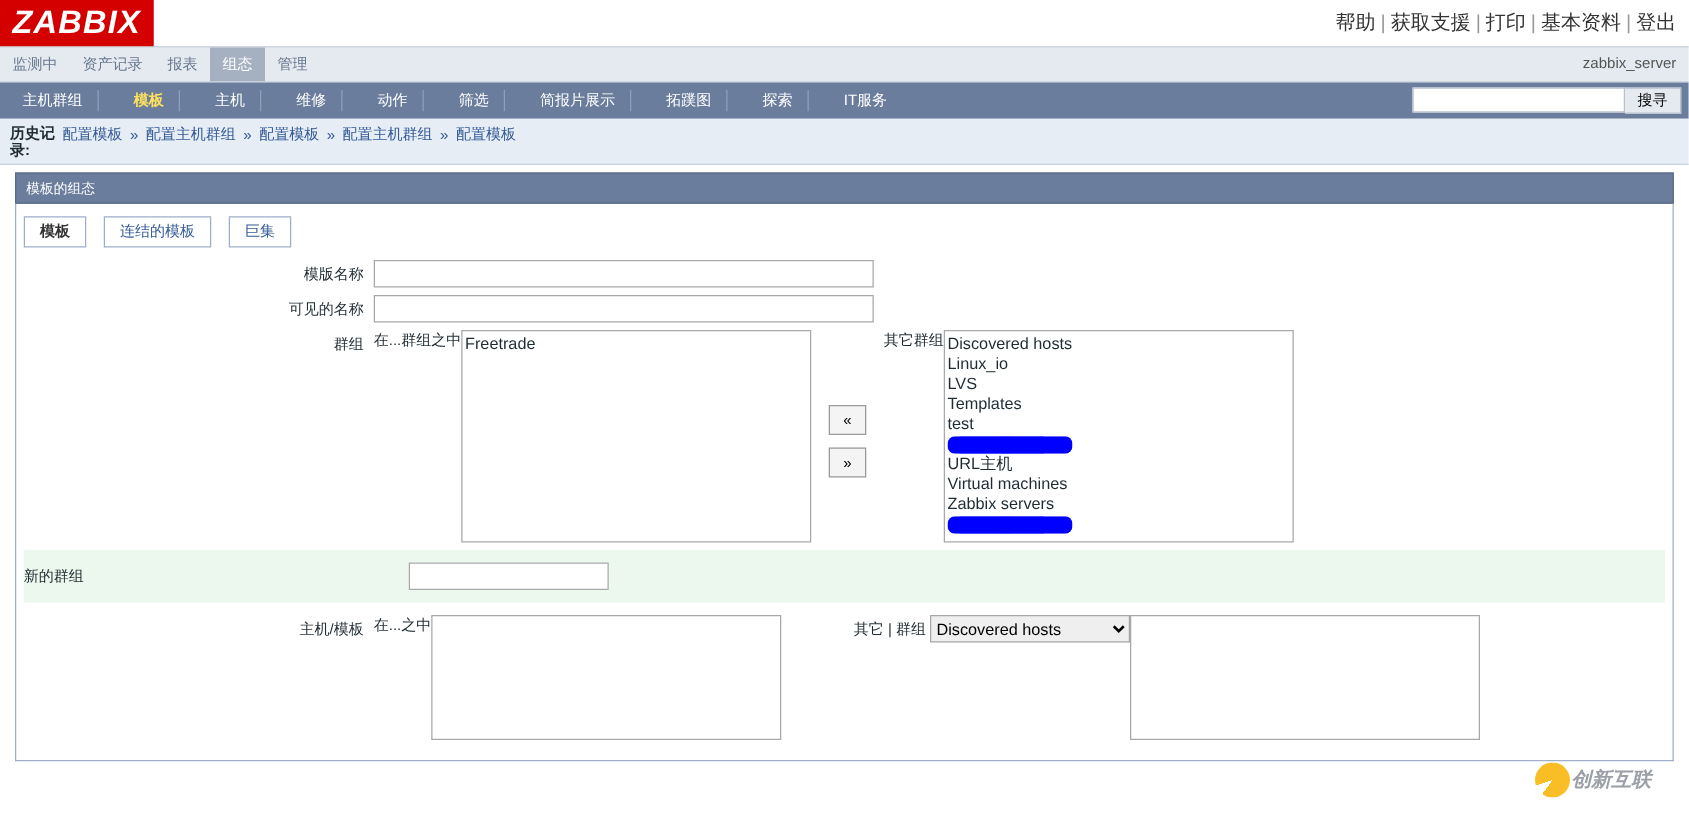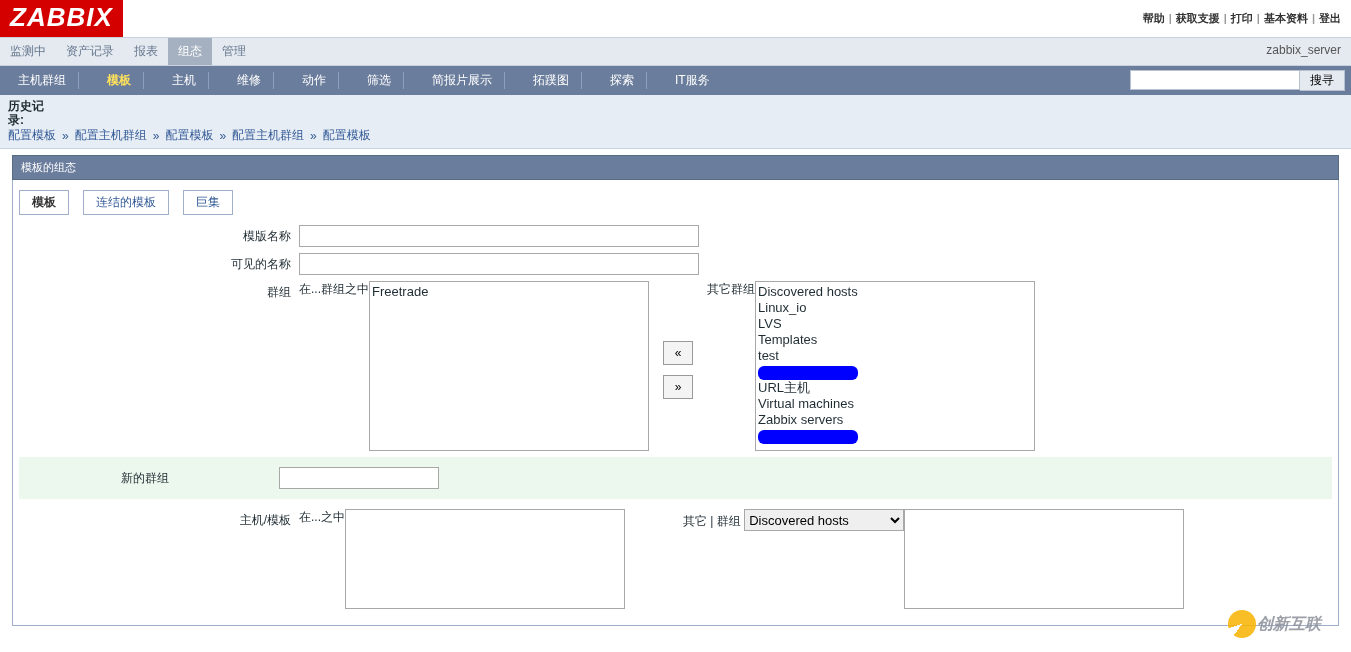--- a/index.html
+++ b/index.html
@@ -1,35 +1,35 @@
 <!DOCTYPE html>
 <html><head>
 <meta charset="utf-8">
 <style>
   * { margin:0; padding:0; box-sizing:border-box; }
   body { font-family:Verdana,Arial,sans-serif; font-size:12px; color:#1f2c33; background:#fff; }
   .top-row { display:flex; justify-content:space-between; align-items:center; }
   .logo { background:#d40000; color:#fff; font-size:26px; font-weight:bold; font-style:italic; padding:2px 10px 4px 10px; letter-spacing:1px; }
-  .top-links { color:#333; font-size:11px; padding-right:10px;font-weight:bold; }
+  .top-links { color:#333; font-size:16px; padding-right:10px; }
   .top-links span { cursor:pointer; }
   .top-links .sep { margin:0 4px; color:#999; }
   .bar-wrap { background:#e5eaf0; border-top:1px solid #c9d1dc; border-bottom:1px solid #c9d1dc; }
   .main-tabs { display:flex; align-items:flex-end; }
   .main-tab { padding:5px 10px; font-size:12px; color:#66788f; cursor:pointer; }
   .main-tab.active { background:#a5b0c0; color:#fff; }
   .server-label { float:right; padding:5px 10px; color:#555; }
   .sub-nav { background:#6b7d9c; display:flex; align-items:center; padding:4px 6px; }
   .sub-items { display:flex; gap:16px; flex:1; }
   .sub-item { color:#fff; font-size:12px; padding:0 12px; border-right:1px solid #8fa0bc; cursor:pointer; }
   .sub-item.active { color:#ffe25c; font-weight:bold; }
   .sub-item:last-child { border-right:none; }
   .search-box { display:flex; }
   .search-box input { width:170px; height:20px; font-size:12px; border:1px solid #b8c1d0; padding:1px 4px; }
   .search-box button { background:#e5eaf0; border:1px solid #b8c1d0; border-left:none; padding:1px 10px; font-size:12px; cursor:pointer; }
-  .history { background:#e6edf4; border-bottom:1px solid #c9d1dc; padding:4px 8px; display:flex; align-items:flex-start;flex-direction:column; }
+  .history { background:#e6edf4; border-bottom:1px solid #c9d1dc; padding:4px 8px; display:flex; align-items:flex-start; }
   .history-label { font-weight:bold; width:42px; line-height:14px; }
   .history-trail { display:flex; flex-wrap:wrap; gap:6px; align-items:center; }
   .history-trail a { color:#345a97; text-decoration:none; cursor:pointer; }
   .history-trail .arr { color:#345a97; }
   .content { padding:6px 12px; }
   .panel-head { background:#6b7d9c; color:#fff; font-size:11px; padding:4px 8px; border:1px solid #5a6b86; }
   .panel-body { border:1px solid #a0aecb; border-top:none; padding:10px 6px; }
   .inner-tabs { display:flex; gap:14px; margin-bottom:10px; }
   .inner-tab { border:1px solid #a0aecb; padding:3px 12px; font-size:12px; cursor:pointer; color:#345a97; min-width:50px; text-align:center; background:#fff; }
   .inner-tab.active { font-weight:bold; color:#333; }
@@ -38,21 +38,21 @@
   .tinput { width:400px; height:22px; border:1px solid #a8a8a8; padding:2px 4px; font-size:12px; }
   .groups-area { display:flex; align-items:flex-start; gap:14px; }
   .col-body { display:flex; flex-direction:row; }
   .col-label { margin-bottom:4px; }
   .listbox { width:280px; height:170px; border:1px solid #a8a8a8; overflow-y:scroll; background:#fff; padding:2px; }
   .listbox .opt { font-size:13px; line-height:16px; cursor:pointer; white-space:nowrap; }
   .redacted { display:inline-block; width:100px; height:14px; background:radial-gradient(circle at 30% 50%, #0000ff 30%, transparent 31%), radial-gradient(circle at 60% 50%, #0000ff 30%, transparent 31%), #0000ff; border-radius:6px; vertical-align:middle; }
   .transfer-btns { display:flex; flex-direction:column; gap:10px; margin-top:60px; }
   .transfer-btns button { width:30px; height:24px; border:1px solid #999; background:#f4f4f4; cursor:pointer; font-size:12px; }
   .newgroup-row { background:#ecf8ed; padding:10px 0 10px 0; margin:6px 0 10px 0; display:flex; align-items:center; }
-  .newgroup-row label { width:260px; text-align:center; padding-right:8px; }
+  .newgroup-row label { width:308px; text-align:left; padding-right:8px; }
   .newgroup-row input { width:160px; height:22px; border:1px solid #a8a8a8; }
   .host-select { height:22px; border:1px solid #a8a8a8; font-size:13px; min-width:160px; }
   .watermark { position:fixed; right:30px; bottom:14px; display:flex; align-items:center; gap:1px; color:#8a8f98; font-weight:bold; font-size:16px; font-style:italic; opacity:0.85; }
   .watermark .wm-icon { width:28px; height:28px; border-radius:50%; background:conic-gradient(#f8b300 0 60%, #fff 60% 70%, #f8b300 70% 100%); position:relative; }
 </style>
 </head>
 <body>
 
 <div class="top-row">
   <div class="logo">ZABBIX</div>

